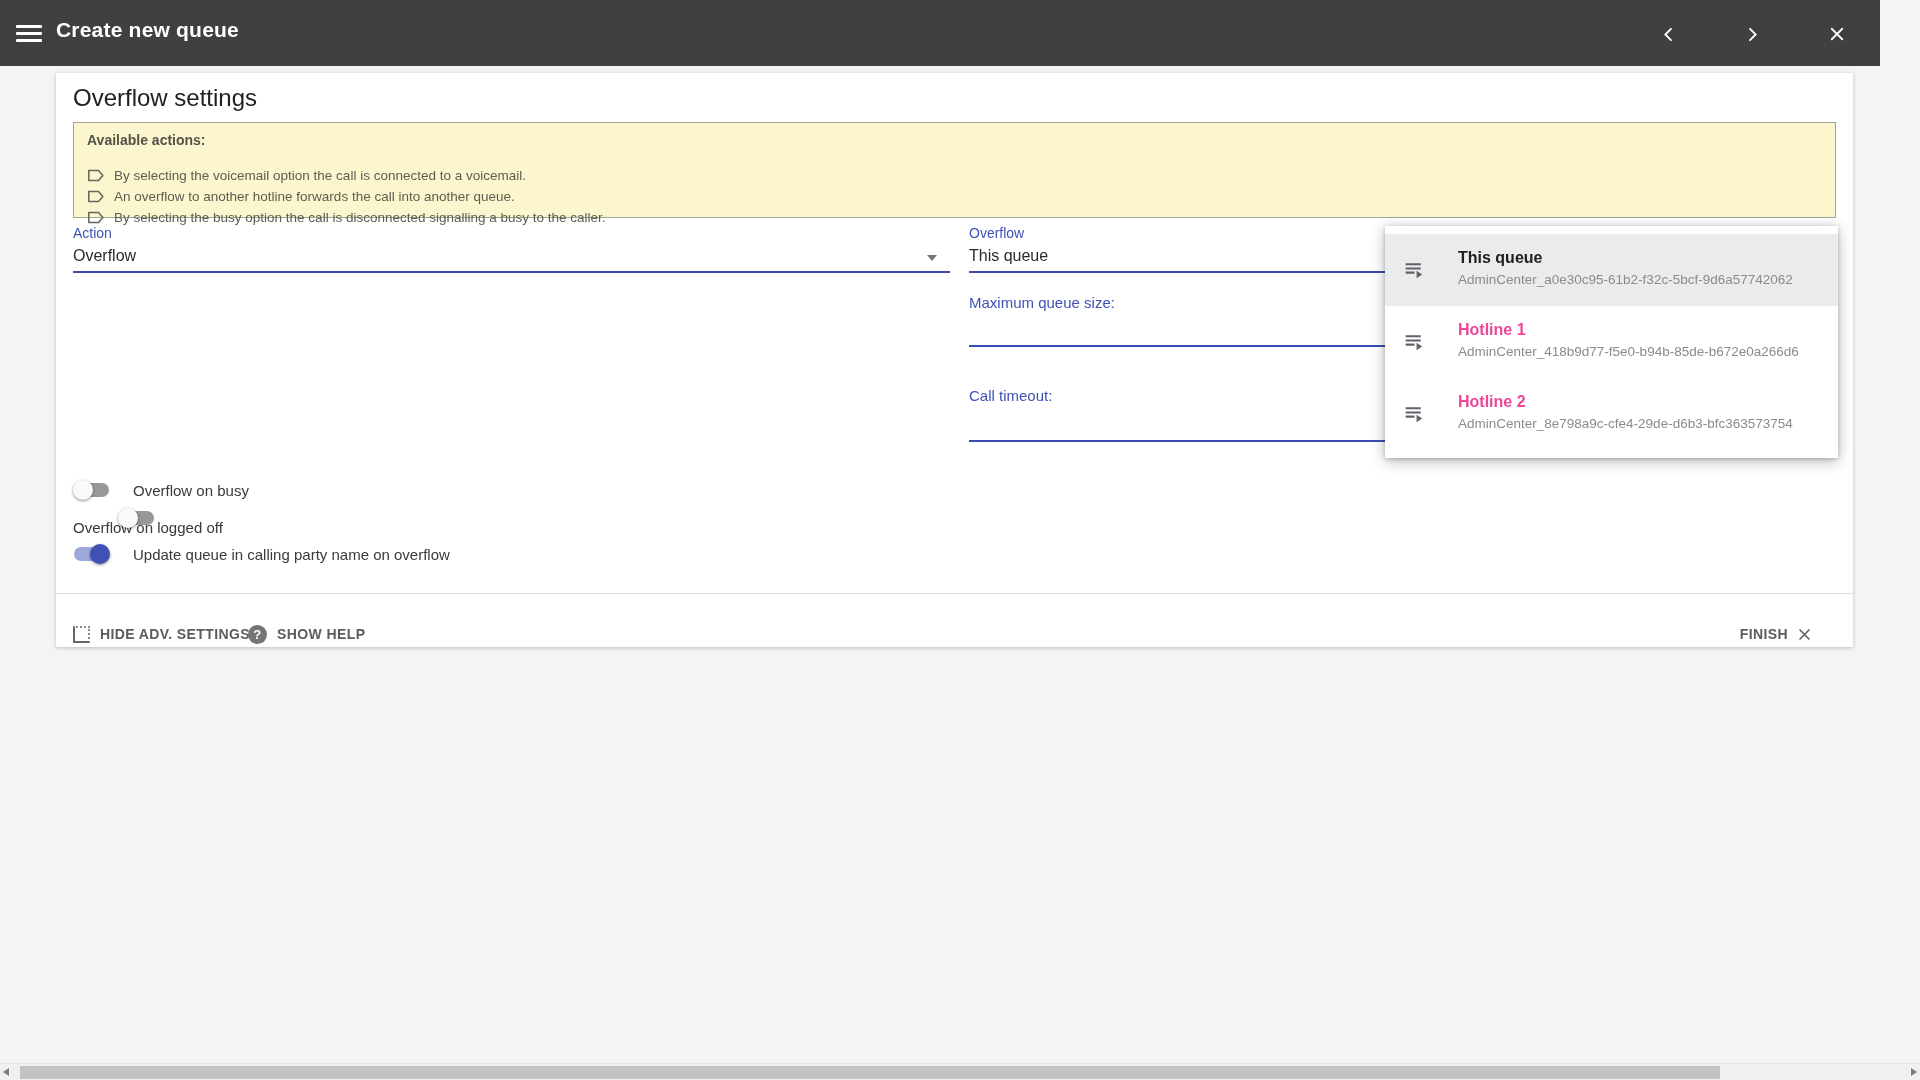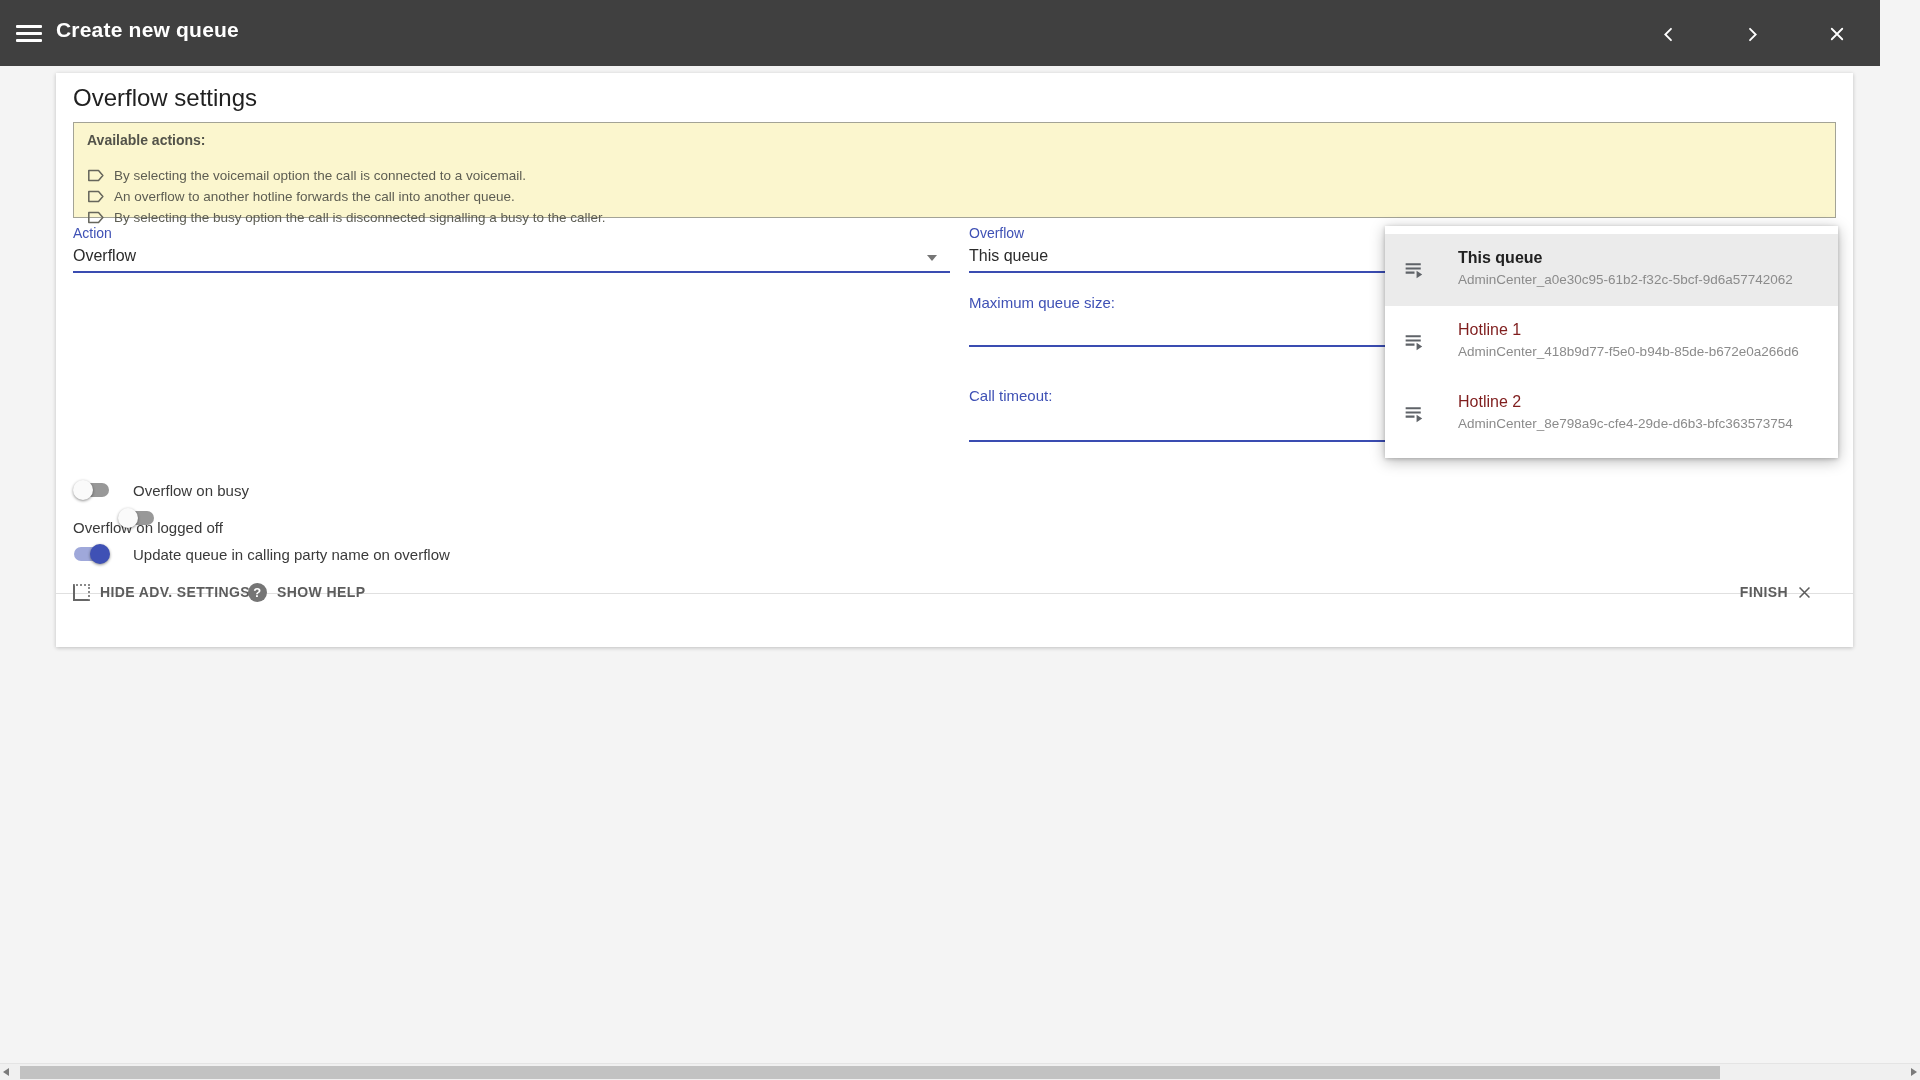--- a/index.html
+++ b/index.html
@@ -39,38 +39,38 @@
   .switch { position:relative; width:37px; height:20px; margin-right:23px; cursor:pointer; }
   .switch .track { position:absolute; left:1px; top:3px; width:35px; height:14px; border-radius:7px; background:#989898; }
   .switch .knob  { position:absolute; top:0; left:0; width:20px; height:20px; border-radius:50%;
                    background:#fafafa; box-shadow:0 1px 3px rgba(0,0,0,0.45); }
   .switch.on .track { background:#9fa8da; }
   .switch.on .knob  { left:17px; background:#3f51b5; }
   .toggle-label { font-size:15px; color:#3a3a3a; }
 
   
   .card-divider { position:absolute; left:0; top:520px; width:1797px; height:1px; background:#e0e0e0; }
-  .footer-btn { position:absolute; top:504px; height:30px; display:flex; align-items:center; cursor:pointer;
+  .footer-btn { position:absolute; top:546px; height:30px; display:flex; align-items:center; cursor:pointer;
                 font-size:14px; font-weight:700; color:#5c5c5c; letter-spacing:0.4px; }
   .btn-hide { left:17px; } .btn-help { left:192px; } .btn-finish { right:40px; }
   .border-style-ic { width:17px; height:17px; margin-right:10px;
                      border-left:2px solid #666; border-bottom:2px solid #666;
                      border-top:2px dotted #8a8a8a; border-right:2px dotted #8a8a8a; }
   .help-circle { width:19px; height:19px; border-radius:50%; background:#757575; color:#fff;
                  font-size:13px; font-weight:700; display:flex; align-items:center; justify-content:center;
                  margin-right:10px; }
   .finish-x { margin-left:8px; display:flex; }
 
   
   .menu-panel { position:absolute; left:1385px; top:226px; width:453px; background:#fff; z-index:10;
                 padding:8px 0; box-shadow:0 3px 14px rgba(0,0,0,0.28), 0 1px 4px rgba(0,0,0,0.2); }
   .menu-item { position:relative; height:72px; padding:14px 16px 0 73px; cursor:pointer; }
   .menu-item.selected { background:#ebebeb; }
   .menu-item .pl-ic { position:absolute; left:17px; top:23px; }
-  .menu-title { font-size:16px; color:#7f1d1d; line-height:20px; }
+  .menu-title { font-size:16px; color:#ec4899; line-height:20px;font-weight:bold; }
   .menu-item.selected .menu-title { font-weight:700; color:#212121; }
   .menu-sub { font-size:13.5px; color:#8b8b8b; line-height:19px; margin-top:2px; }
 
   
   .hscroll { position:absolute; left:0; top:1063px; width:1920px; height:17px; background:#f0f0f0; border-top:1px solid #e4e4e4; }
   .hscroll-thumb { position:absolute; left:20px; top:2px; width:1700px; height:13px; background:#c2c2c2; cursor:pointer; }
   .scroll-arrow { position:absolute; top:4px; width:0; height:0; cursor:pointer;
                   border-top:4.5px solid transparent; border-bottom:4.5px solid transparent; }
   .arr-left { left:3px; border-right:6px solid #7a7a7a; }
   .arr-right { right:3px; border-left:6px solid #7a7a7a; }

